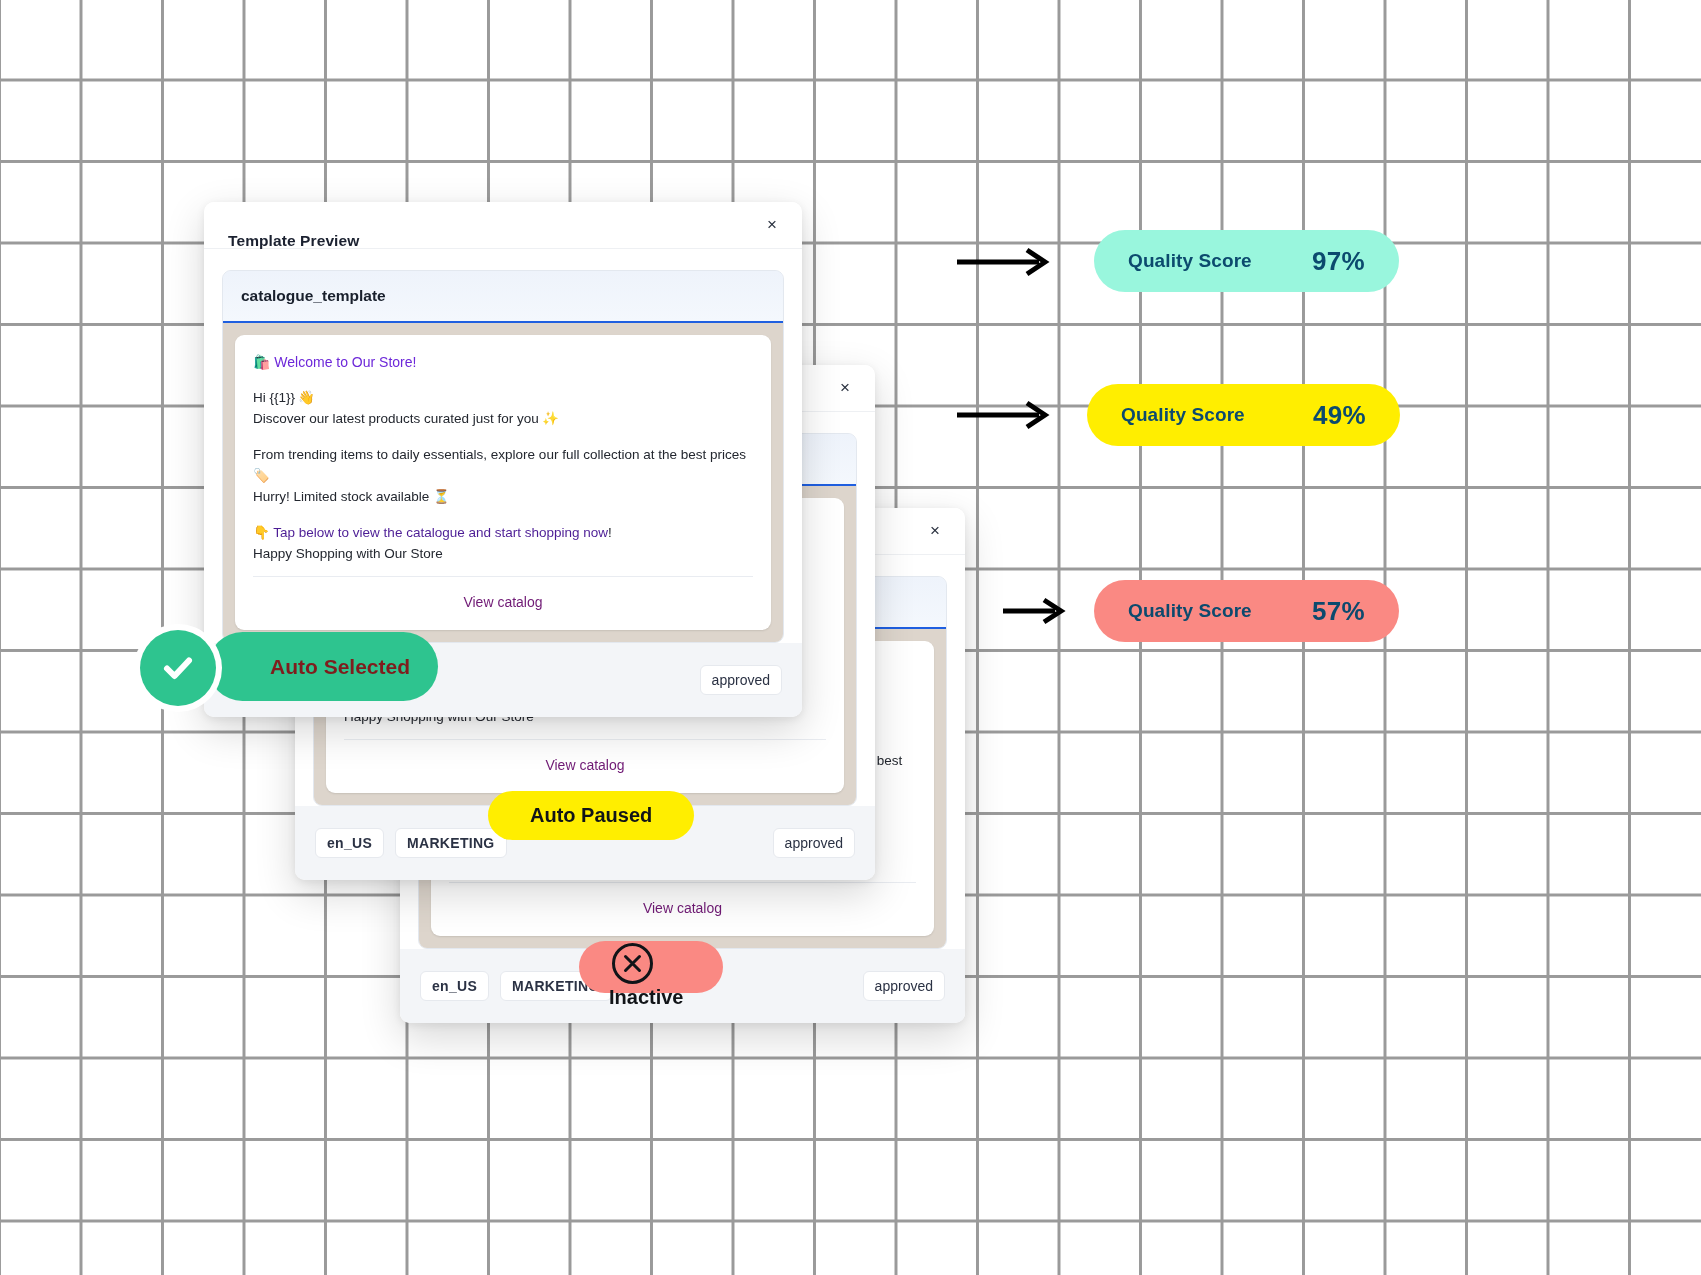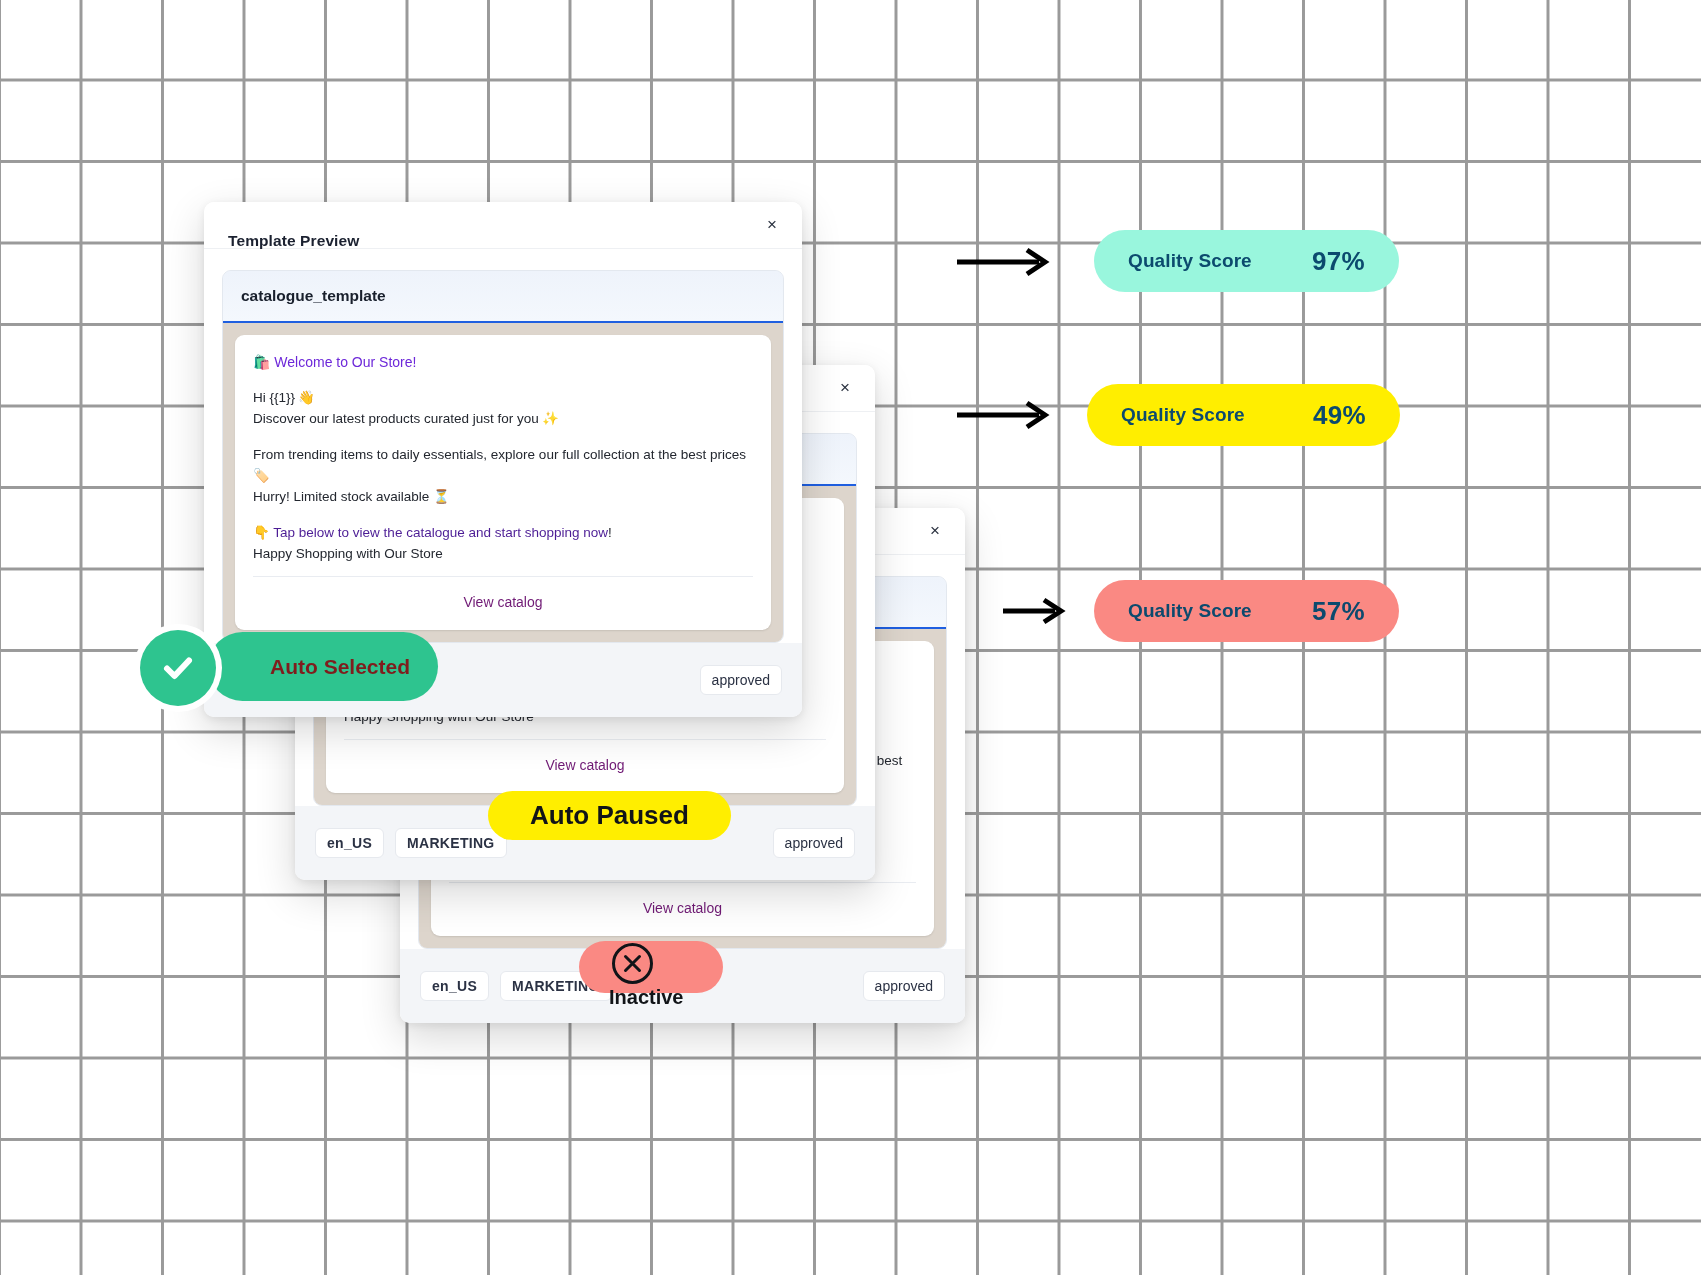--- a/index.html
+++ b/index.html
@@ -155,21 +155,21 @@
     background: #2ec48f;
     display: flex; align-items: center; justify-content: center;
     box-shadow: 0 0 0 6px #ffffff;
   }
   #pill-paused {
     left: 488px; top: 791px;
     height: 49px;
     background: #ffee00;
     color: #111418;
     padding: 0 42px;
-    font-size: 26px;
+    font-size: 20px;
     justify-content: flex-start;
   }
   #pill-inactive {
     left: 579px; top: 941px;
     height: 52px;
     background: #fa8983;
     color: #111418;
     padding: 0 40px 0 30px;
     font-size: 20px;
     flex-direction: column;

